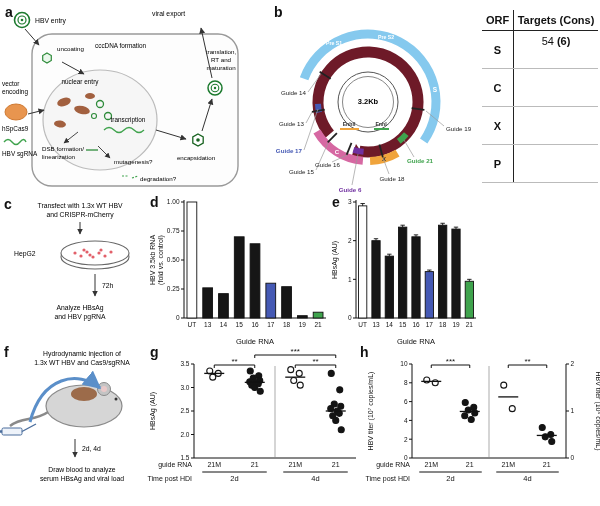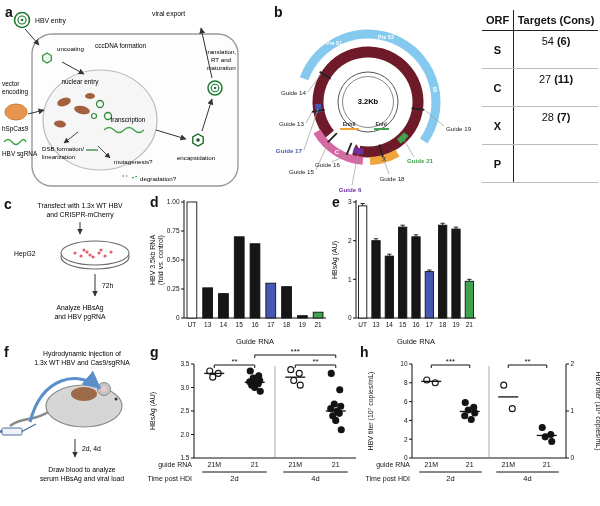--- a/index.html
+++ b/index.html
@@ -158,31 +158,23 @@
     </div>
     <div class="tr">
       <div class="c1">S</div>
       <div class="c2">
           <span>54</span>
           <b>(6)</b>
         </div>
     </div>
     <div class="tr">
       <div class="c1">C</div>
-      <div class="c2">
-          <span>27</span>
-          <b>(11)</b>
-        </div>
     </div>
     <div class="tr">
       <div class="c1">X</div>
-      <div class="c2">
-          <span>28</span>
-          <b>(7)</b>
-        </div>
     </div>
     <div class="tr">
       <div class="c1">P</div>
     </div>
   </div>
 
   <svg style="left:0;top:196px" width="152" height="150" viewBox="0 0 152 150">
     <defs>
       <marker id="arwC" markerWidth="7" markerHeight="7" refX="5.5" refY="3" orient="auto">
           <path d="M0,0 L6,3 L0,6 z" fill="#333"></path>

